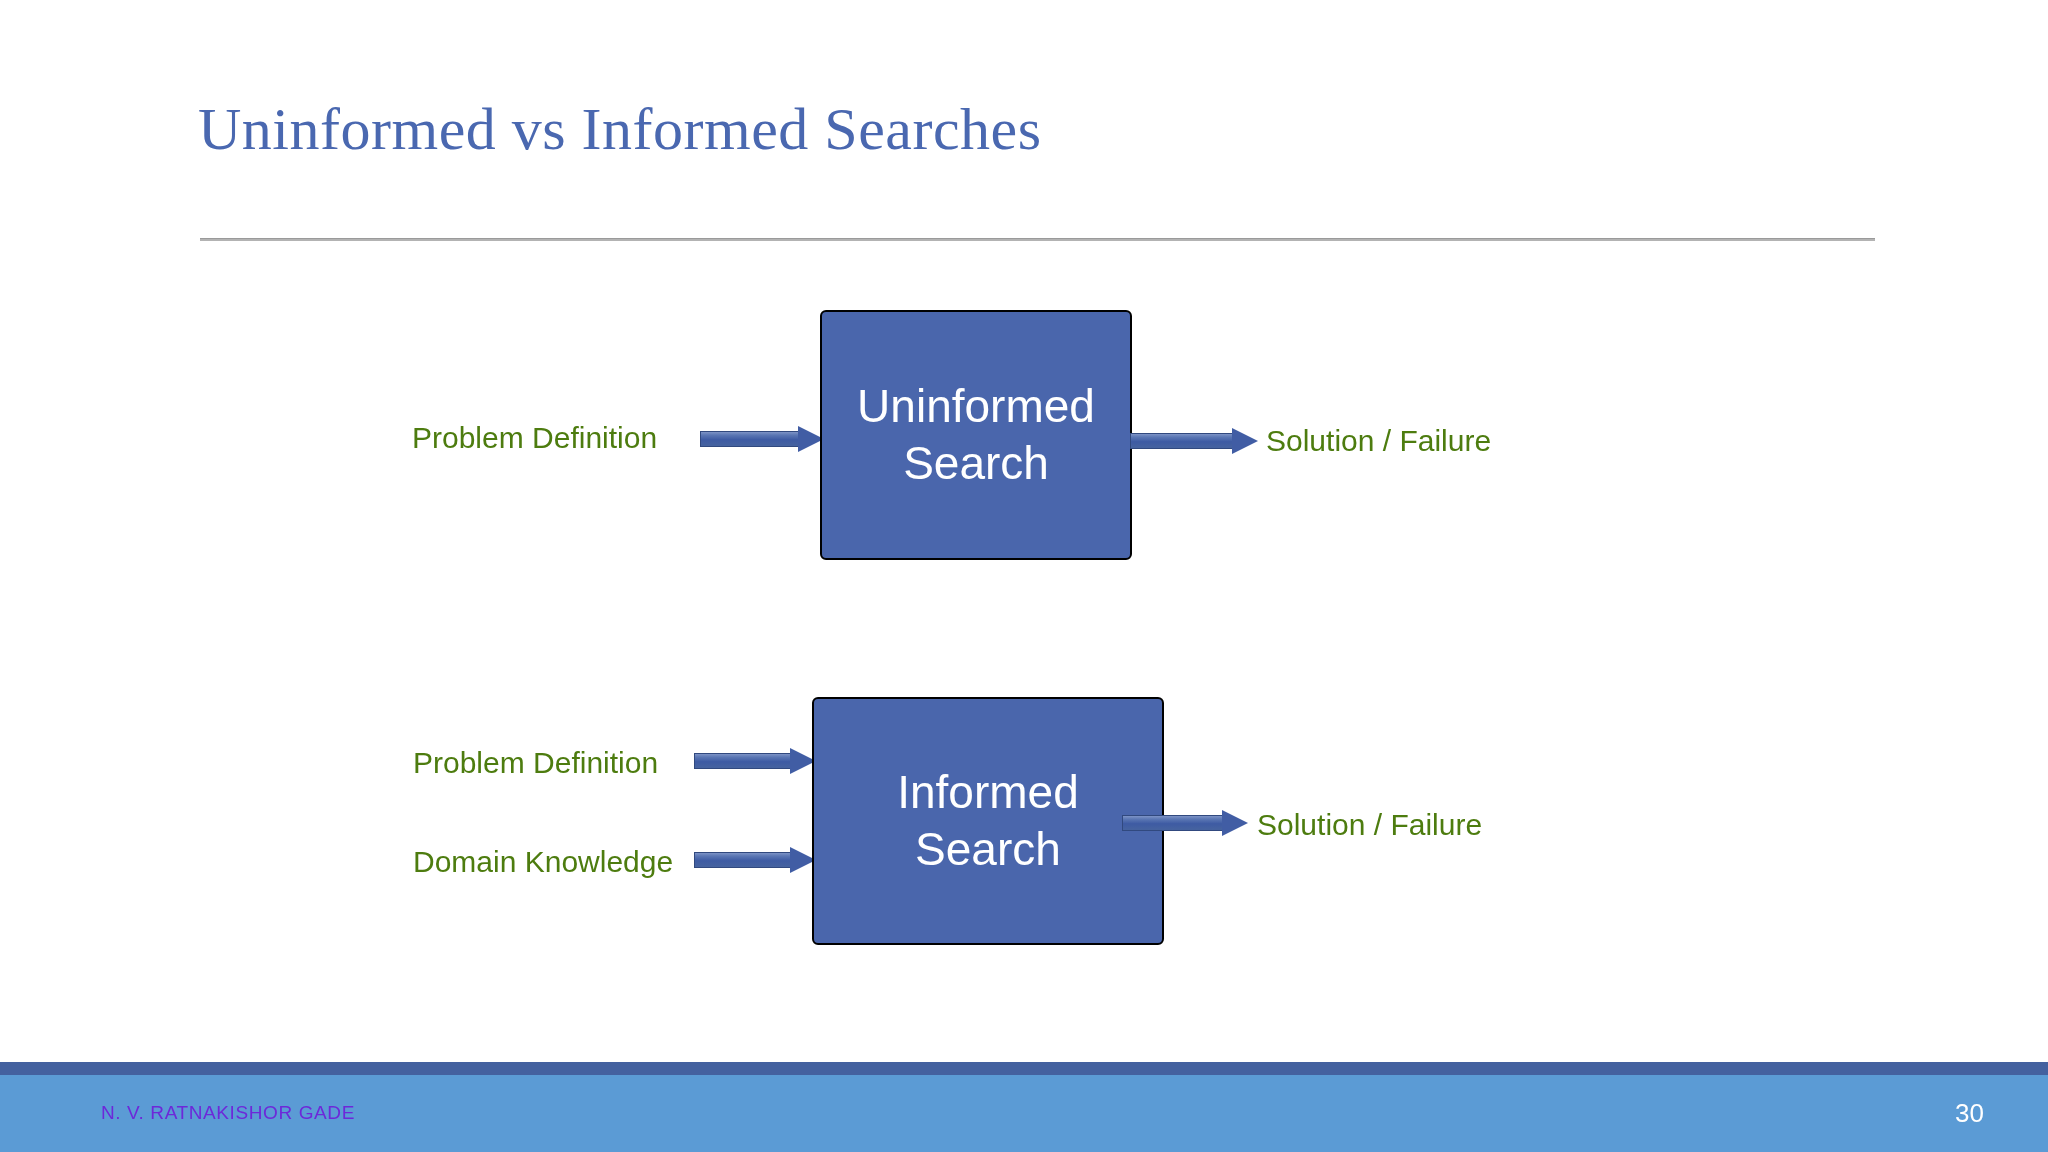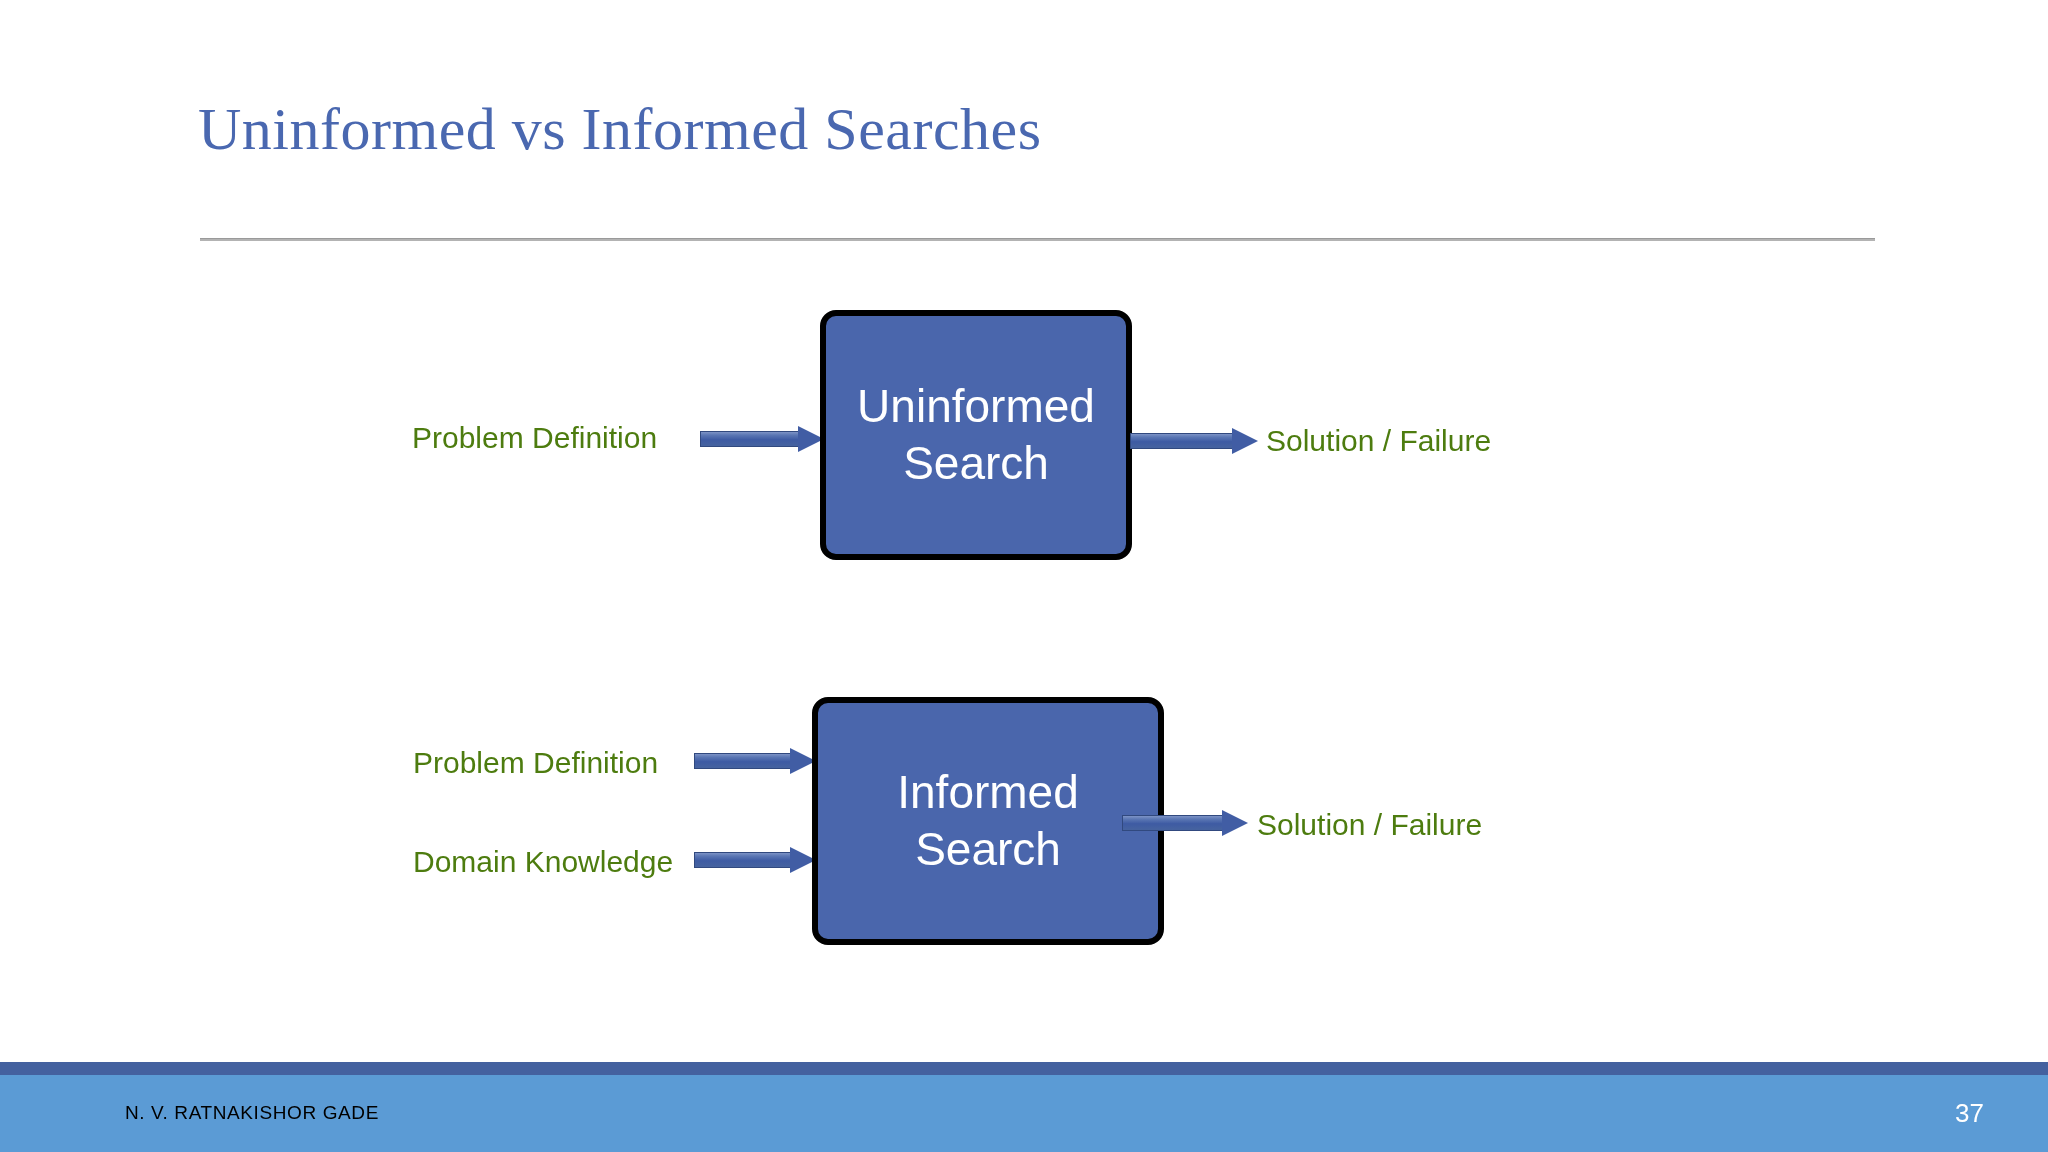--- a/index.html
+++ b/index.html
@@ -39,22 +39,22 @@
     width: 1675px;
     height: 2px;
     background: #b3b3b3;
     border-top: 1px solid #9a9a9a;
   }
 
   
   .proc-box {
     position: absolute;
     background: #4a66ac;
-    border: 6px solid #000000;
-    border-radius: 16px;
+    border: 2px solid #000000;
+    border-radius: 6px;
     box-sizing: border-box;
     display: flex;
     align-items: center;
     justify-content: center;
     text-align: center;
     color: #ffffff;
     font-size: 46px;
     line-height: 1.24;
     font-weight: normal;
   }
@@ -150,24 +150,23 @@
     left: 0;
     top: 1075px;
     width: 2048px;
     height: 77px;
     background: #5b9bd5;
   }
   #footer-author {
     position: absolute;
     left: 101px;
     top: 1102px;
-    color: #000000;
+    color: #6d28d9;
     font-size: 19px;
     letter-spacing: 0.6px;
-    margin-left: 24px;
   }
   #footer-pagenum {
     position: absolute;
     left: 1955px;
     top: 1098px;
     color: #ffffff;
     font-size: 26px;
   }
 </style>
 </head>
@@ -223,15 +222,15 @@
   <div class="arrow" id="arrow-out-2">
     <span class="shaft"></span>
     <span class="head"></span>
   </div>
 
   <div class="flow-label" id="label-sf-2">Solution / Failure</div>
 
   <div id="footer-accent"></div>
   <div id="footer-band"></div>
   <div id="footer-author">N. V. RATNAKISHOR GADE</div>
-  <div id="footer-pagenum">37</div>
+  <div id="footer-pagenum">30</div>
 
 </div>
 
 </body></html>

